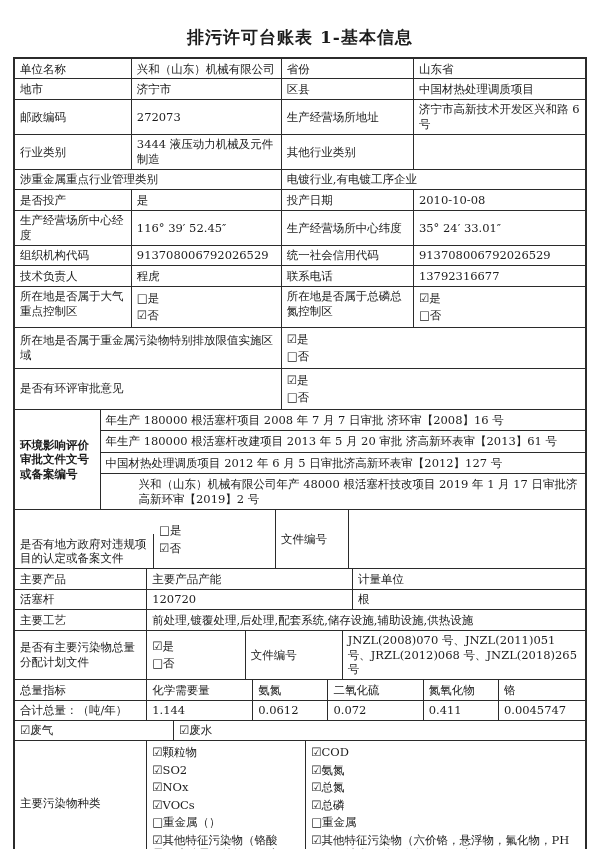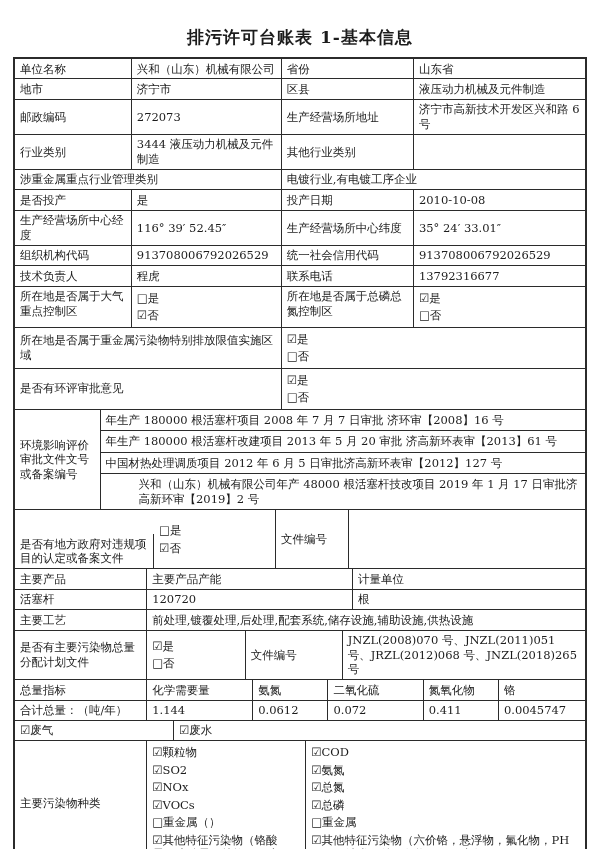--- a/index.html
+++ b/index.html
@@ -33,21 +33,21 @@
     flex-direction:column;
     justify-content:center;
     word-break:break-word;
   }
   .td:last-child { border-right:none; flex:1; }
   
   .w1 { flex:0 0 20.5%; }
   .w2 { flex:0 0 26.3%; }
   .w3 { flex:0 0 23.2%; }
   .wA { flex:0 0 46.8%; }
-  .w13 { flex:0 0 15.0%; }
+  .w13 { flex:0 0 15.0%;font-weight:bold; }
   .wL { flex:0 0 23.2%; }
   .r14a { flex:0 0 24.4%;margin-top:24px; } .r14b { flex:0 0 21.4%; } .r14c { flex:0 0 12.8%; }
   .r15b { flex:0 0 36.1%; }
   .r18b { flex:0 0 17.3%; } .r18c { flex:0 0 17.0%; }
   .q1 { flex:0 0 18.6%; } .q2 { flex:0 0 13.2%; } .q3 { flex:0 0 16.7%; } .q4 { flex:0 0 13.2%; }
   .r21b { flex:0 0 27.9%; }
   .center-v { justify-content:center; }
   .top-v { justify-content:flex-start; }
   
   .sublist { padding:0; }
@@ -73,21 +73,21 @@
     <div class="td w1">单位名称</div>
     <div class="td w2">兴和（山东）机械有限公司</div>
     <div class="td w3">省份</div>
     <div class="td">山东省</div>
   </div>
 
   <div class="tr">
     <div class="td w1">地市</div>
     <div class="td w2">济宁市</div>
     <div class="td w3">区县</div>
-    <div class="td">液压动力机械及元件制造</div>
+    <div class="td">中国材热处理调质项目</div>
   </div>
 
   <div class="tr">
     <div class="td w1">邮政编码</div>
     <div class="td w2">272073</div>
     <div class="td w3">生产经营场所地址</div>
     <div class="td">济宁市高新技术开发区兴和路 6 号</div>
   </div>
 
   <div class="tr">

